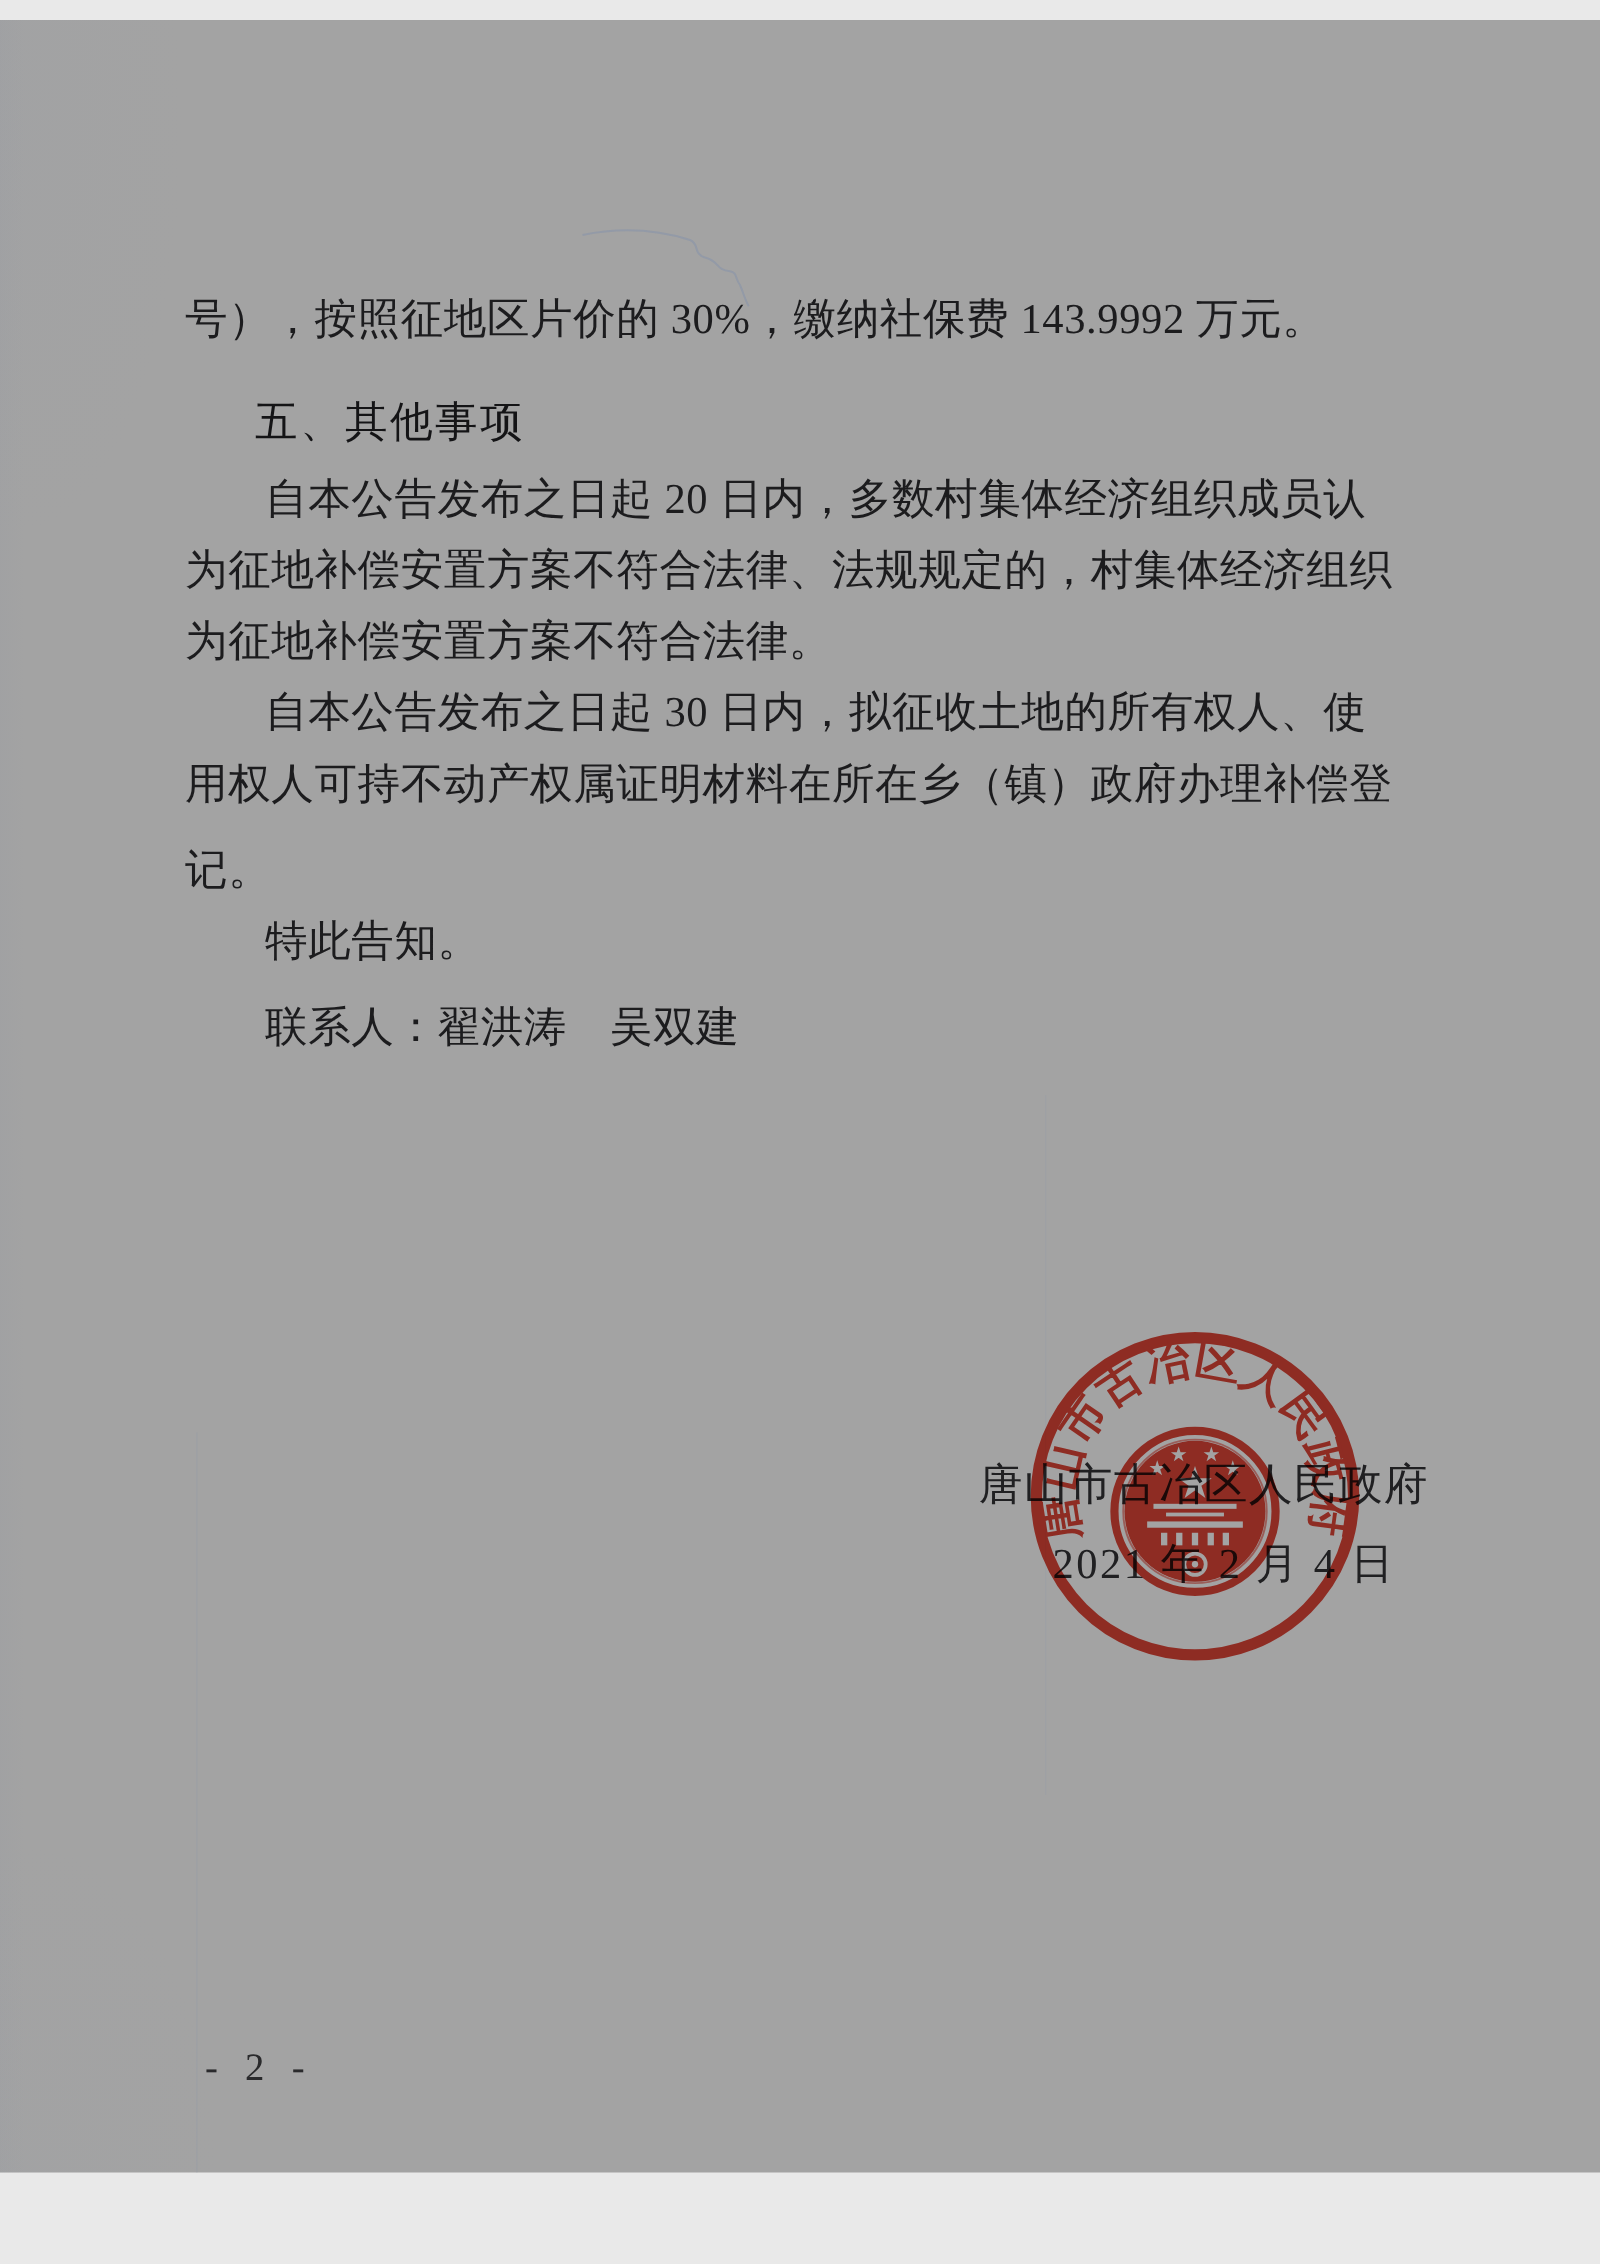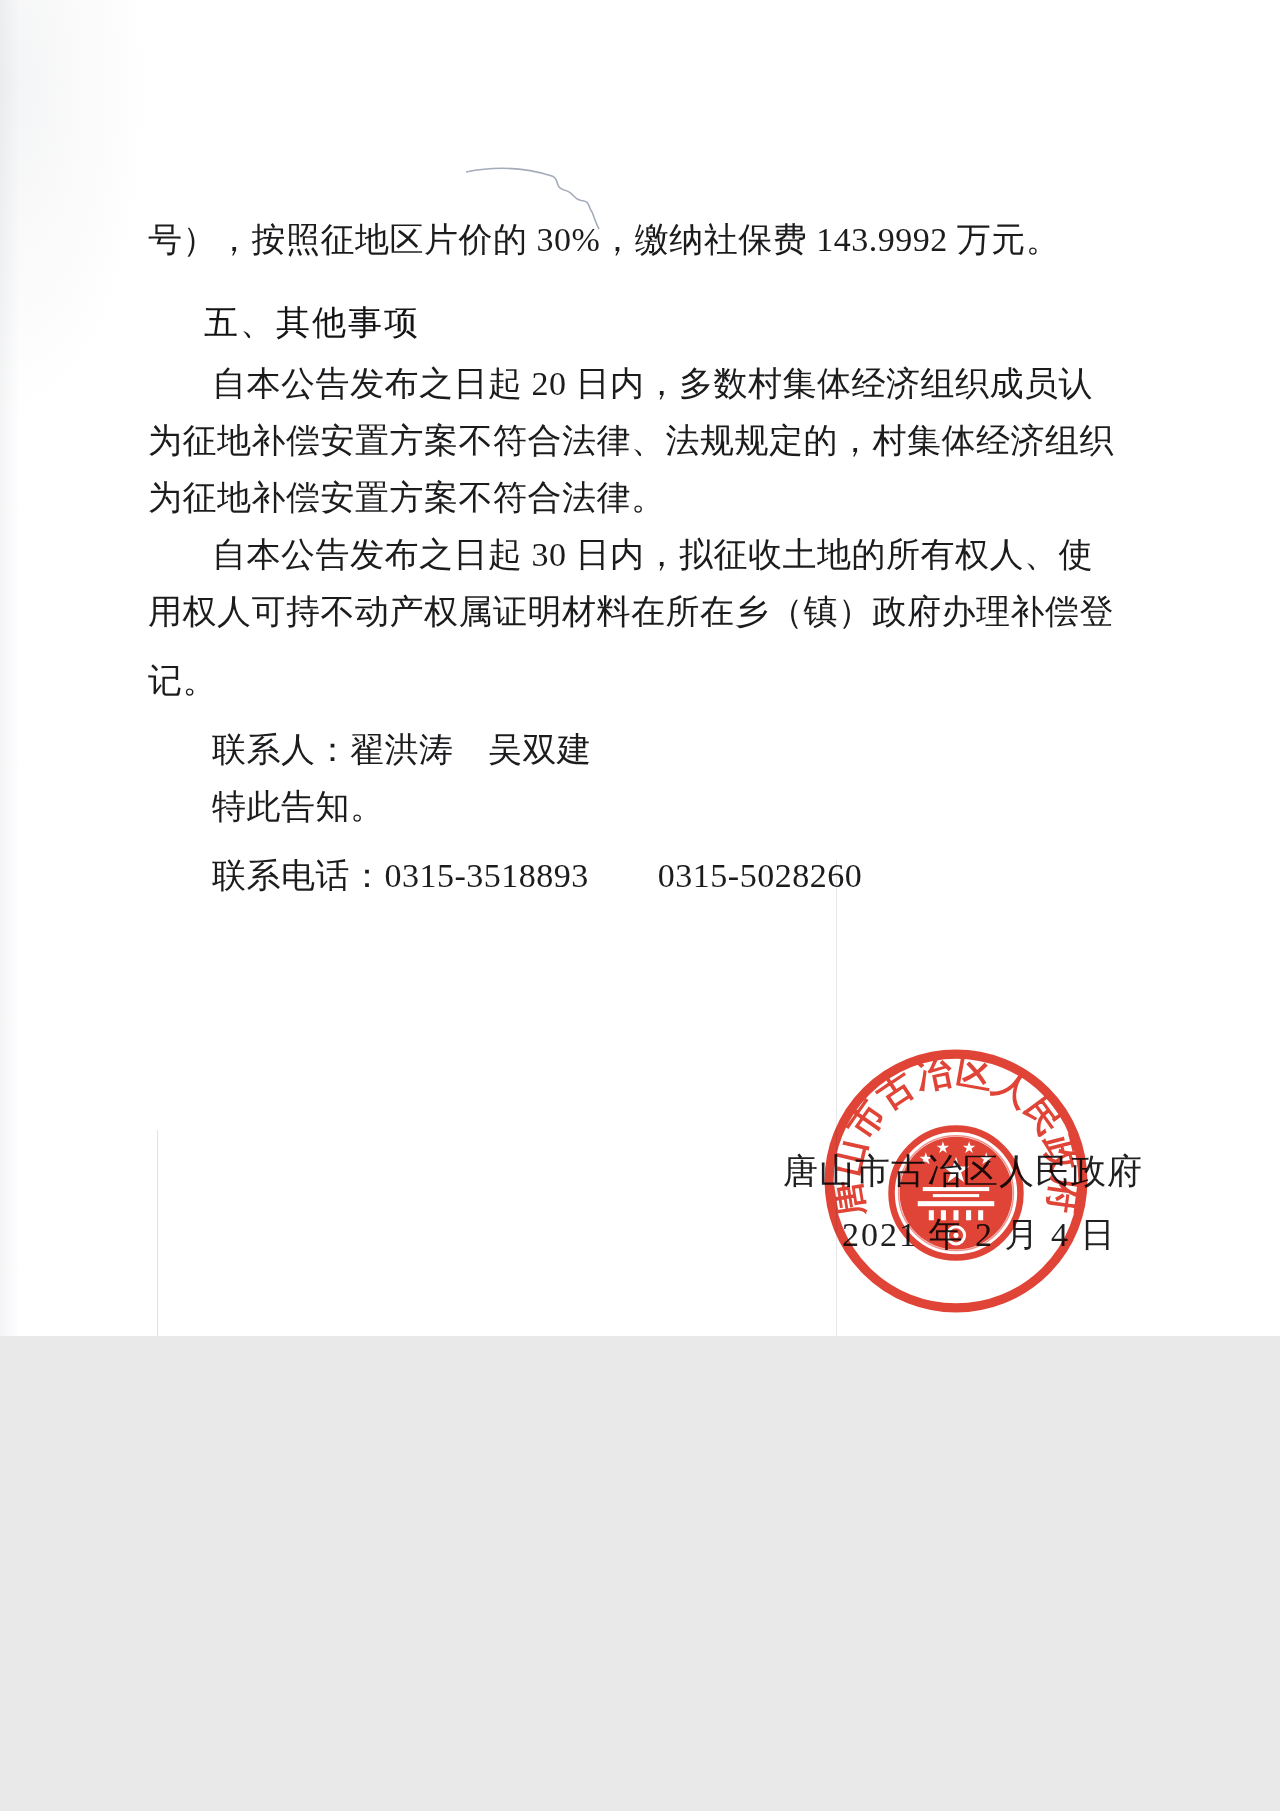--- a/index.html
+++ b/index.html
@@ -1,20 +1,20 @@
 <!DOCTYPE html>
 <html><head>
 <meta charset="utf-8">
 <style>
   html,body{margin:0;padding:0;background:#e9e9e9;}
   .page{
     position:relative;
-    width:1280px;height:1336px;
-    margin:0 auto;
-    background:#ffffff;
+    width:1280px;height:1722px;
+    margin:16px auto;
+    background:#a3a3a3;
     overflow:hidden;
     font-family:"Liberation Serif","DejaVu Serif",serif;
     color:#1d1d1f;
   }
   
   .smudge{position:absolute;pointer-events:none;}
   .smudge.top-left{left:0;top:0;width:150px;height:420px;
     background:radial-gradient(ellipse at 10% 20%, rgba(150,156,168,.10), rgba(150,156,168,0) 70%);}
   .smudge.left-strip{left:0;top:0;width:20px;height:1811px;
     background:linear-gradient(to right, rgba(140,146,160,.10), rgba(140,146,160,0));}
@@ -80,23 +80,22 @@
 
   <div class="doc-text">
       <div class="line">号），按照征地区片价的 30%，缴纳社保费 143.9992 万元。</div>
       <div class="line heading">五、其他事项</div>
       <div class="line body-indent">自本公告发布之日起 20 日内，多数村集体经济组织成员认</div>
       <div class="line">为征地补偿安置方案不符合法律、法规规定的，村集体经济组织</div>
       <div class="line">为征地补偿安置方案不符合法律。</div>
       <div class="line body-indent">自本公告发布之日起 30 日内，拟征收土地的所有权人、使</div>
       <div class="line">用权人可持不动产权属证明材料在所在乡（镇）政府办理补偿登</div>
       <div class="line gap-before">记。</div>
+      <div class="line body-indent">特此告知。</div>
       <div class="line body-indent gap-before">联系人：翟洪涛　吴双建</div>
-      <div class="line body-indent">特此告知。</div>
-      <div class="line body-indent gap-before">联系电话：0315-3518893　　0315-5028260</div>
     </div>
 
   <div class="signature-issuer">唐山市古冶区人民政府</div>
   <div class="signature-date">2021 年 2 月 4 日</div>
 
   <svg class="seal" viewBox="0 0 280 280">
 
     <circle cx="140" cy="140" r="126" fill="none" stroke="#dd3425" stroke-width="9"></circle>
 
     <defs>

